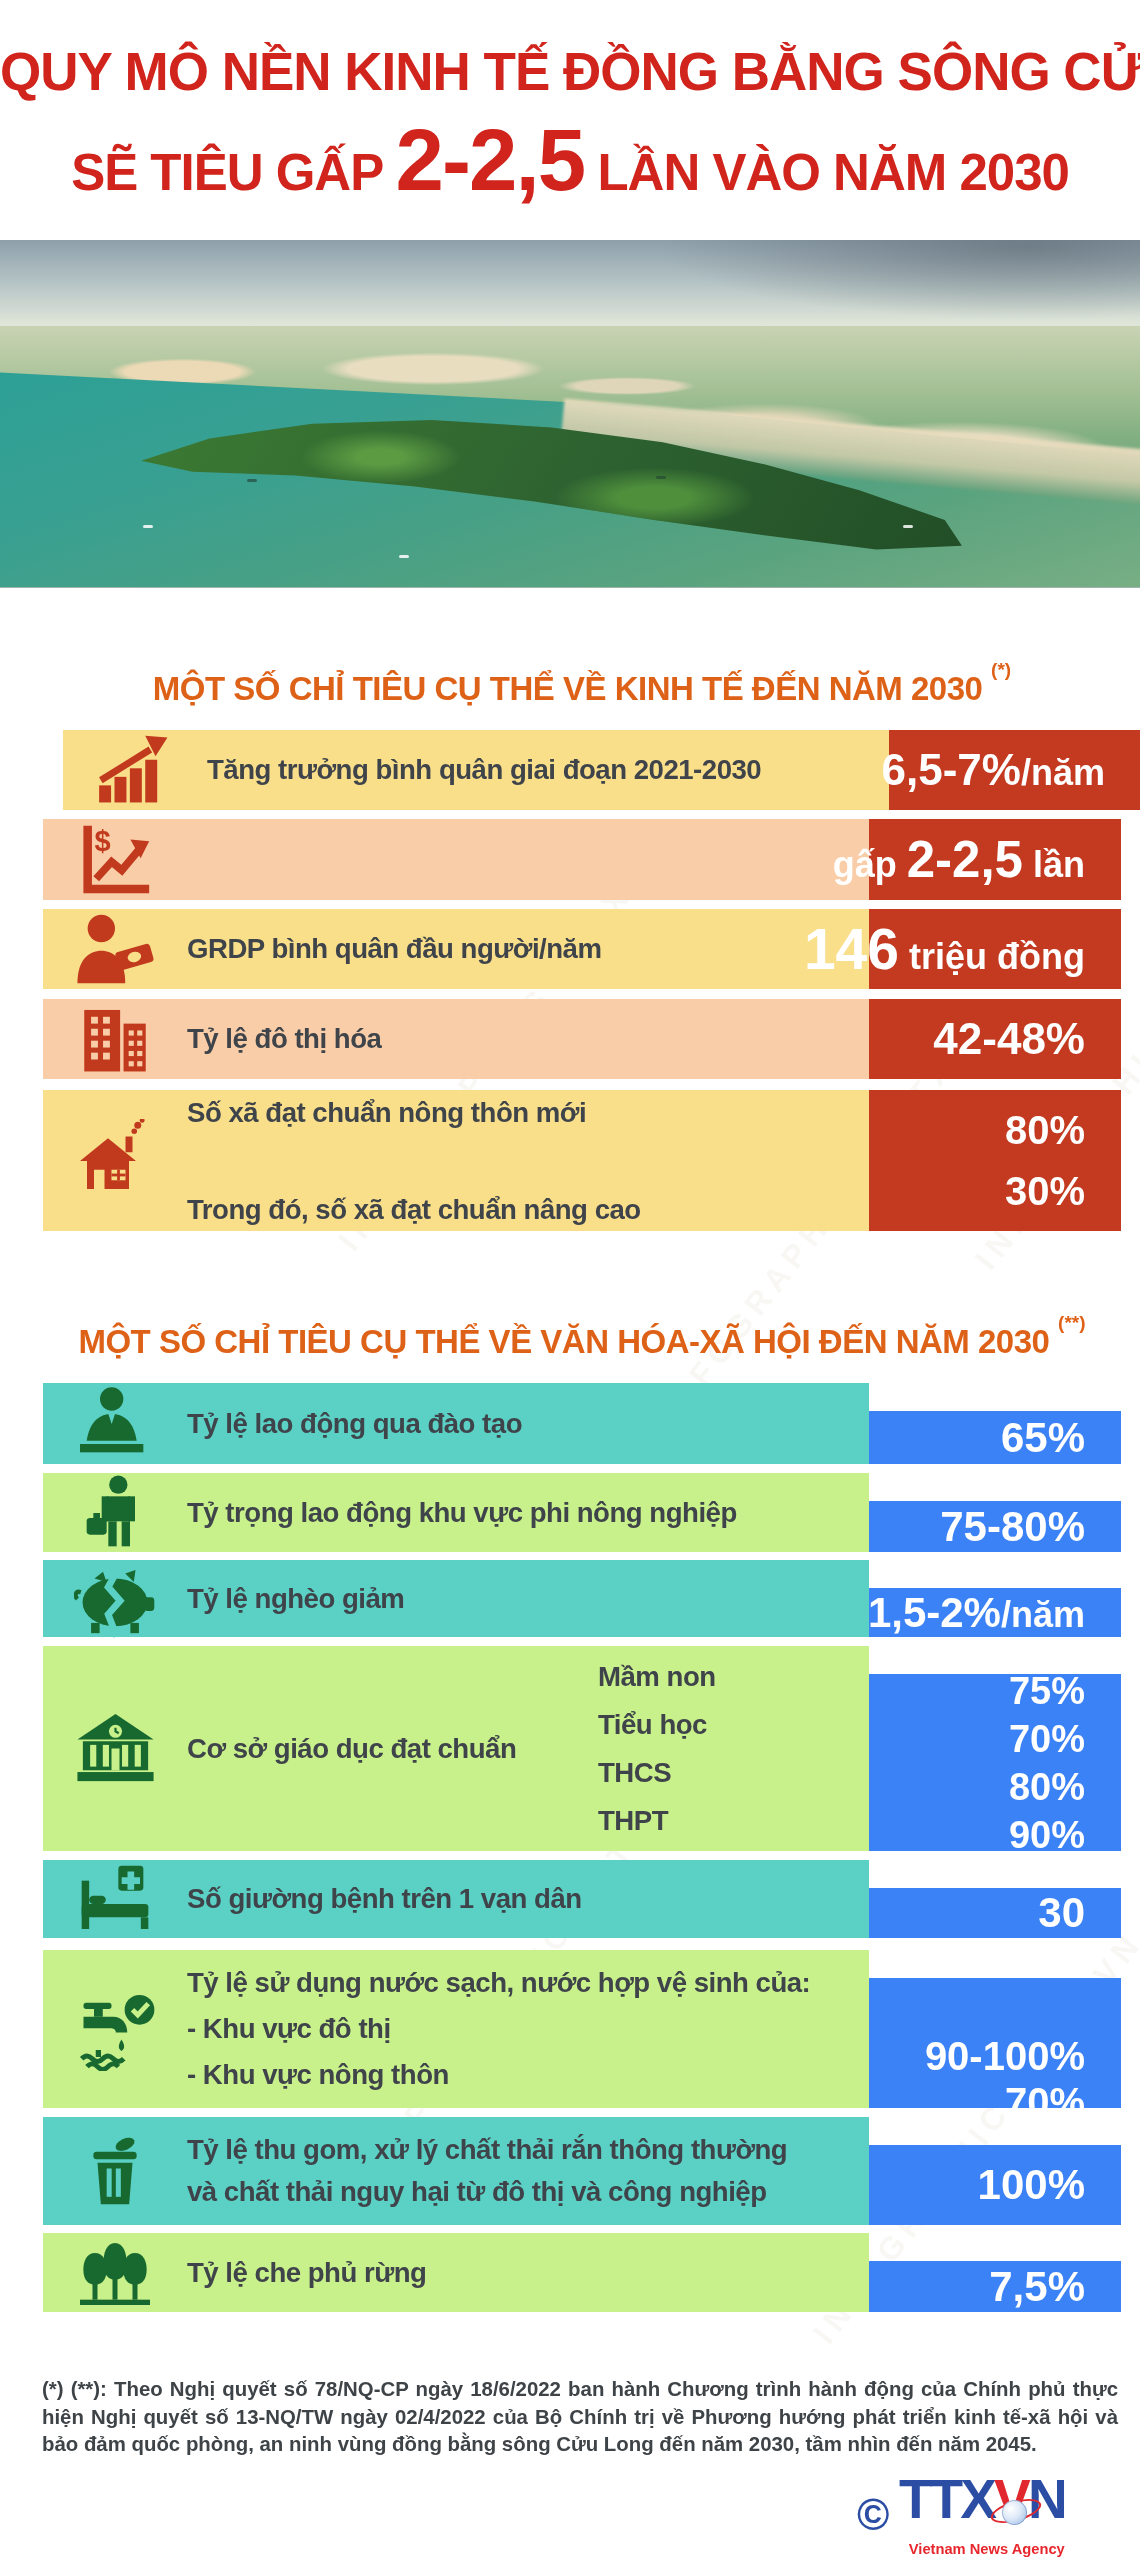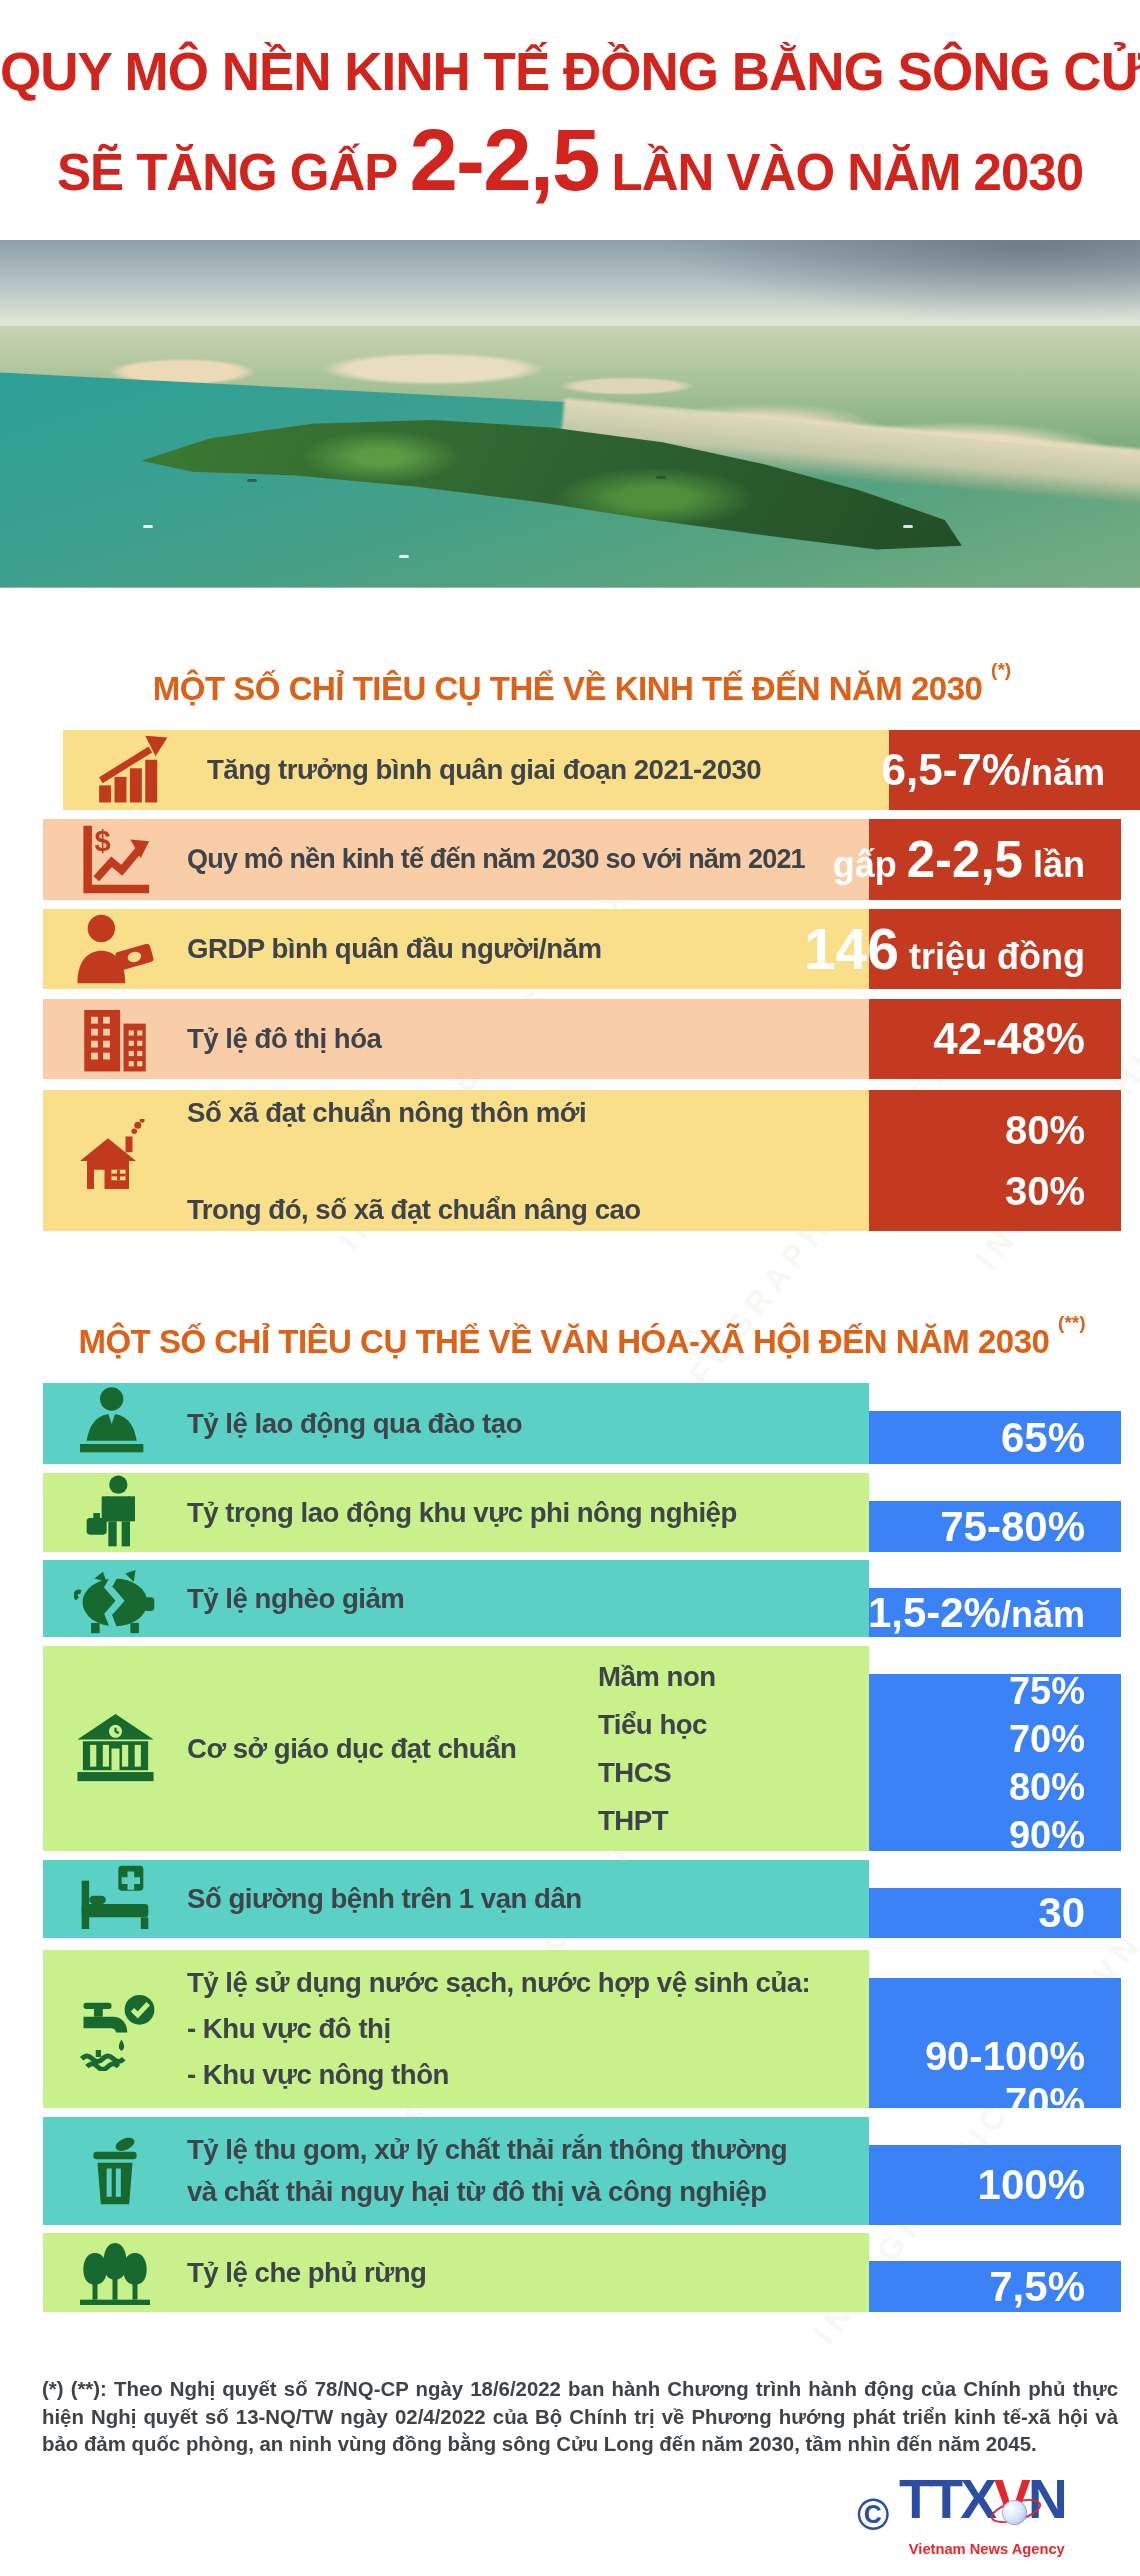--- a/index.html
+++ b/index.html
@@ -109,21 +109,21 @@
 
   svg{display:block;}
 </style>
 </head>
 <body>
 
 <div class="canvas">
 
   <div class="title">
     <div class="title-l1">QUY MÔ NỀN KINH TẾ ĐỒNG BẰNG SÔNG CỬU LONG</div>
-    <div class="title-l2"><span>SẼ TĂNG GẤP </span><span class="big">2-2,5</span><span> LẦN VÀO NĂM 2030</span></div>
+    <div class="title-l2"><span>SẼ TIÊU GẤP </span><span class="big">2-2,5</span><span> LẦN VÀO NĂM 2030</span></div>
   </div>
 
   <div class="photo">
     <div class="sky"></div>
     <div class="cloud-shadow"></div>
     <div class="farland"></div>
     <div class="water"></div>
     <div class="shore-city"></div>
     <div class="island"></div>
     <div class="boat b1"></div>
@@ -163,21 +163,20 @@
   <div class="row econ r-e1">
     <div class="band bg-peach">
       <div class="icon-box">
         <svg class="econ-icon" width="82" height="82" viewBox="0 0 48 48" fill="currentColor">
           <path d="M8 4 V41 H44" stroke="currentColor" stroke-width="5" fill="none"></path>
           <text x="12" y="19" font-size="17" font-weight="bold" fill="currentColor">$</text>
           <path d="M13 35 L22 25 L28 30 L38 18" stroke="currentColor" stroke-width="4.5" fill="none"></path>
           <path d="M33 12 L44 13 L39 23 Z"></path>
         </svg>
       </div>
-      <div class="lbl" style="font-size:27px;letter-spacing:-0.8px;">Quy mô nền kinh tế đến năm 2030 so với năm 2021</div>
     </div>
     <div class="val">
       <div class="vline"><span class="v30">gấp </span><span class="v54">2-2,5</span><span class="v30"> lần</span></div>
     </div>
   </div>
 
   <div class="row econ r-e2">
     <div class="band bg-yellow">
       <div class="icon-box">
         <svg class="econ-icon" width="82" height="82" viewBox="0 0 48 48" fill="currentColor">

